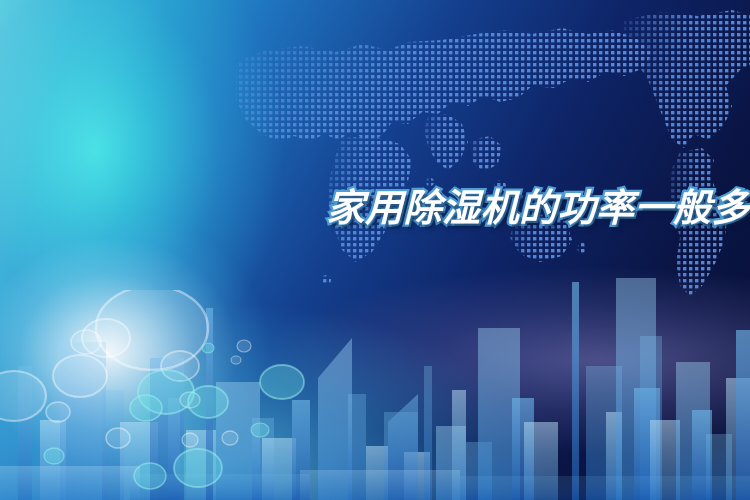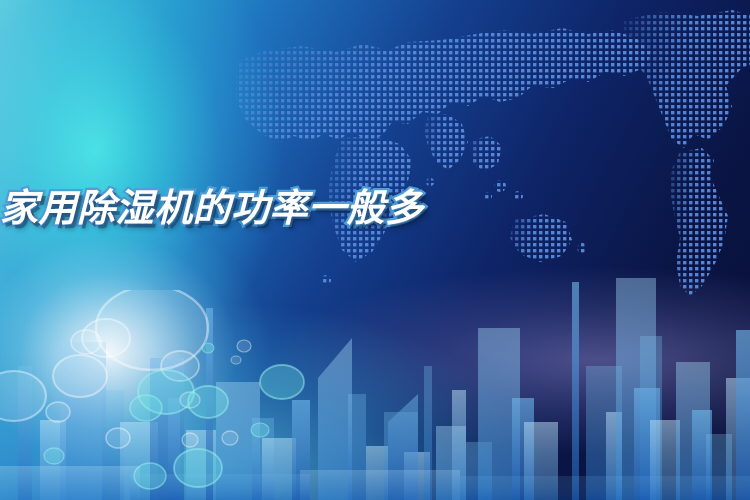--- a/index.html
+++ b/index.html
@@ -114,21 +114,21 @@
     width: 470px;
     height: 210px;
   }
 
   
   #headline {
     position: absolute;
     left: 0;
     top: 188px;
     width: 750px;
-    text-align: left;
+    text-align: right;
     z-index: 9;
   }
 
   .hl-line {
     display: block;
     font-family: "DejaVu Sans", "Liberation Sans", sans-serif;
     font-weight: 700;
     font-style: italic;
     font-size: 38px;
     line-height: 41px;

